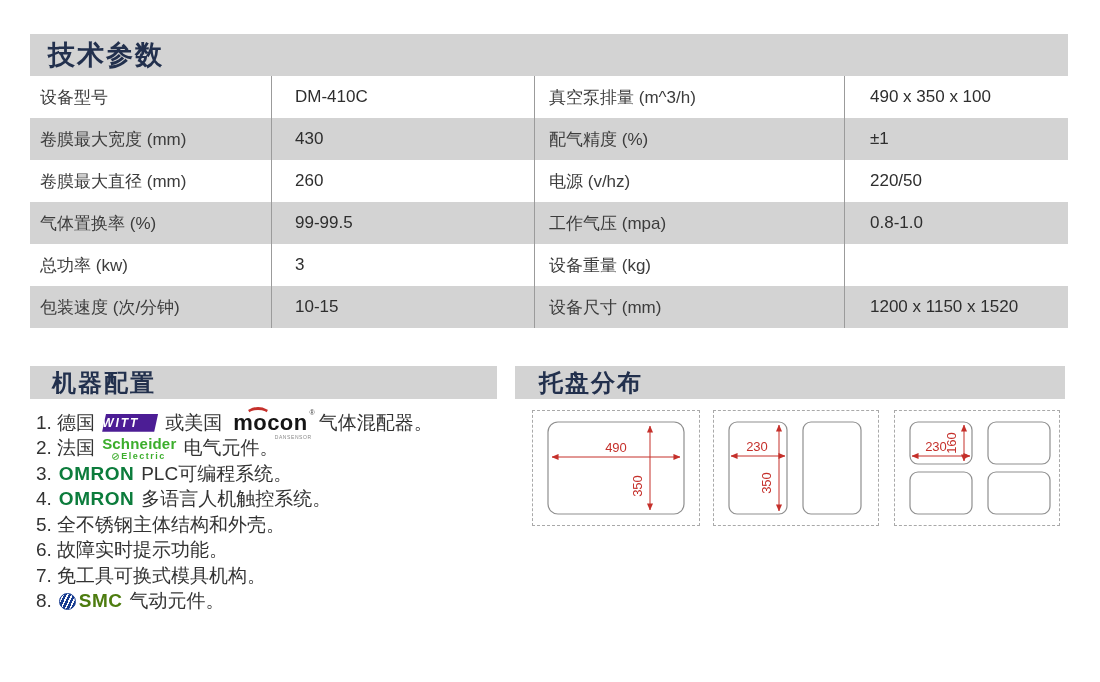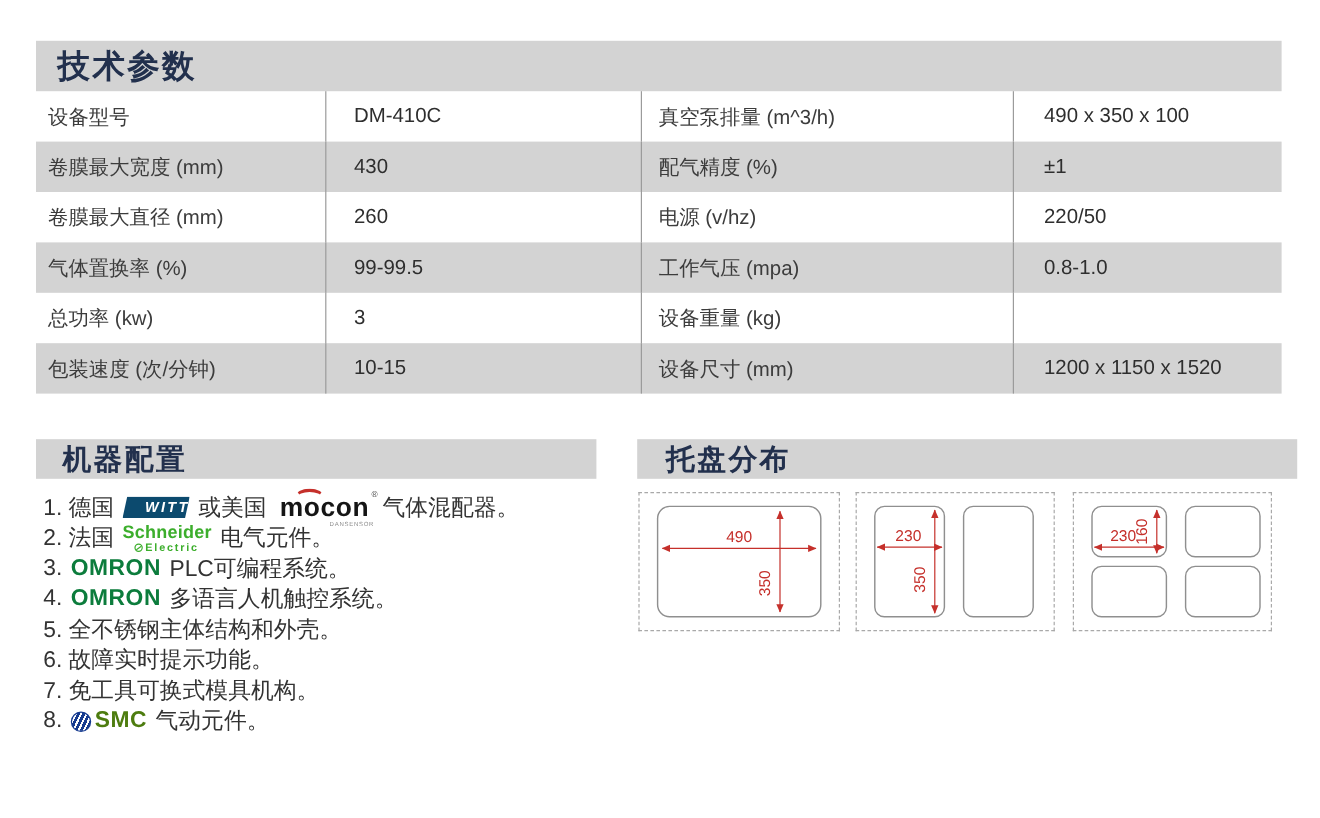--- a/index.html
+++ b/index.html
@@ -6,40 +6,40 @@
   body{
     width:1100px;height:682px;background:#ffffff;position:relative;
     font-family:"Liberation Sans","DejaVu Sans",sans-serif;
     -webkit-font-smoothing:antialiased;
   }
   .bar{position:absolute;background:#d3d3d3;display:flex;align-items:center;box-sizing:border-box;}
   .bar .bar-title{font-weight:bold;color:#22304d;letter-spacing:2px;}
   .bar-main{left:30px;top:34px;width:1038px;height:42px;padding-left:18px;}
   .bar-main .bar-title{font-size:27px;}
   .bar-cfg{left:30px;top:366px;width:467px;height:33px;padding-left:22px;}
-  .bar-tray{left:531px;top:366px;width:550px;height:33px;padding-left:24px;}
+  .bar-tray{left:515px;top:366px;width:550px;height:33px;padding-left:24px;}
   .bar-cfg .bar-title,.bar-tray .bar-title{font-size:24px;}
 
   
   .spec-table{position:absolute;left:30px;top:76px;width:1038px;}
   .srow{display:flex;height:42px;}
   .srow:nth-child(even){background:#d3d3d3;}
   .cell{box-sizing:border-box;display:flex;align-items:center;font-size:17px;color:#3c3c3c;}
   .c1{width:242px;padding-left:10px;border-right:1px solid #9b9b9b;}
   .c2{width:263px;padding-left:23px;border-right:1px solid #9b9b9b;color:#2e2e2e;}
   .c3{width:310px;padding-left:14px;border-right:1px solid #9b9b9b;}
   .c4{width:223px;padding-left:25px;color:#2e2e2e;}
 
   
   .cfg-list{position:absolute;left:36px;top:410px;}
   .cfg-line{height:25.5px;display:flex;align-items:center;gap:7px;font-size:19px;color:#333333;white-space:nowrap;}
 
   
-  .witt{display:inline-flex;align-items:center;justify-content:flex-end;width:56px;height:18px;
-    background:#0c4a6e;clip-path:polygon(7% 0,100% 0,93% 100%,0 100%);}
+  .witt{display:inline-flex;align-items:center;justify-content:flex-start;width:56px;height:18px;
+    background:#4c1d95;clip-path:polygon(7% 0,100% 0,93% 100%,0 100%);}
   .witt-word{color:#ffffff;font-weight:bold;font-style:italic;font-size:12px;letter-spacing:2px;}
 
   
   .mocon{position:relative;display:inline-block;line-height:1;margin:0 4px;}
   .mocon-word{font-weight:bold;font-size:22px;color:#151515;letter-spacing:0.5px;}
   .mocon-arc{position:absolute;left:13px;top:-5px;width:20px;height:10px;border:2px solid transparent;
     border-top:3px solid #c5302b;border-radius:50%;}
   .mocon-reg{position:absolute;right:-7px;top:-3px;font-size:7px;color:#444;}
   .mocon-sub{position:absolute;right:-4px;bottom:-6px;font-size:5px;color:#8a8a8a;letter-spacing:0.6px;}
 

